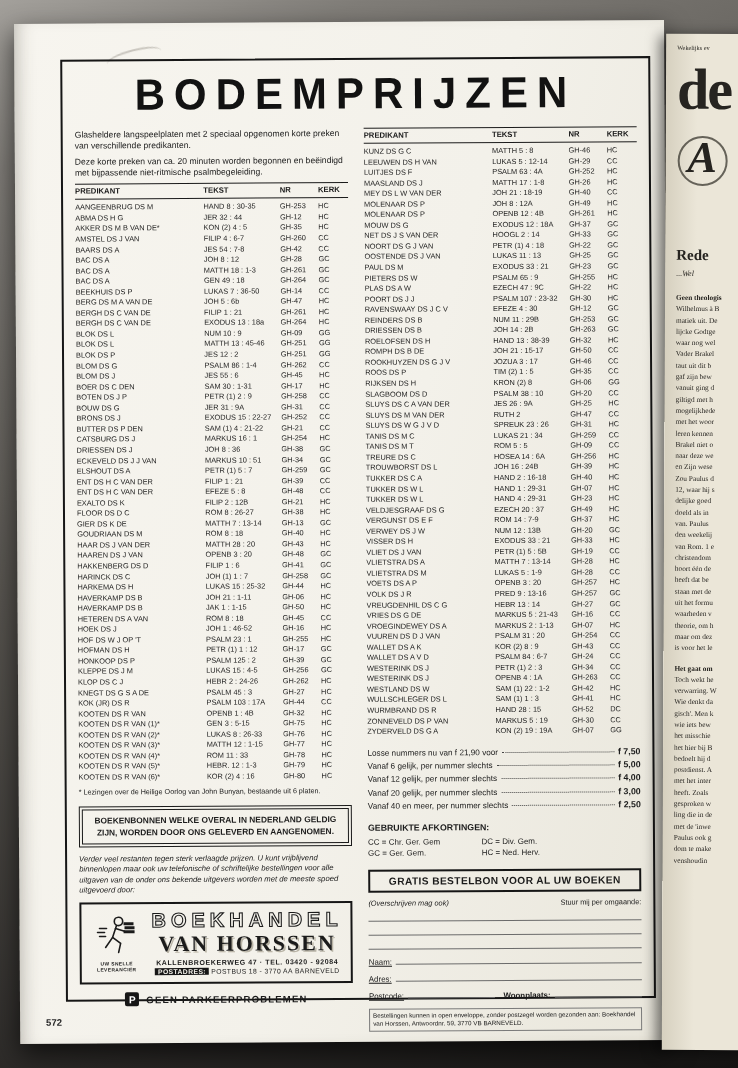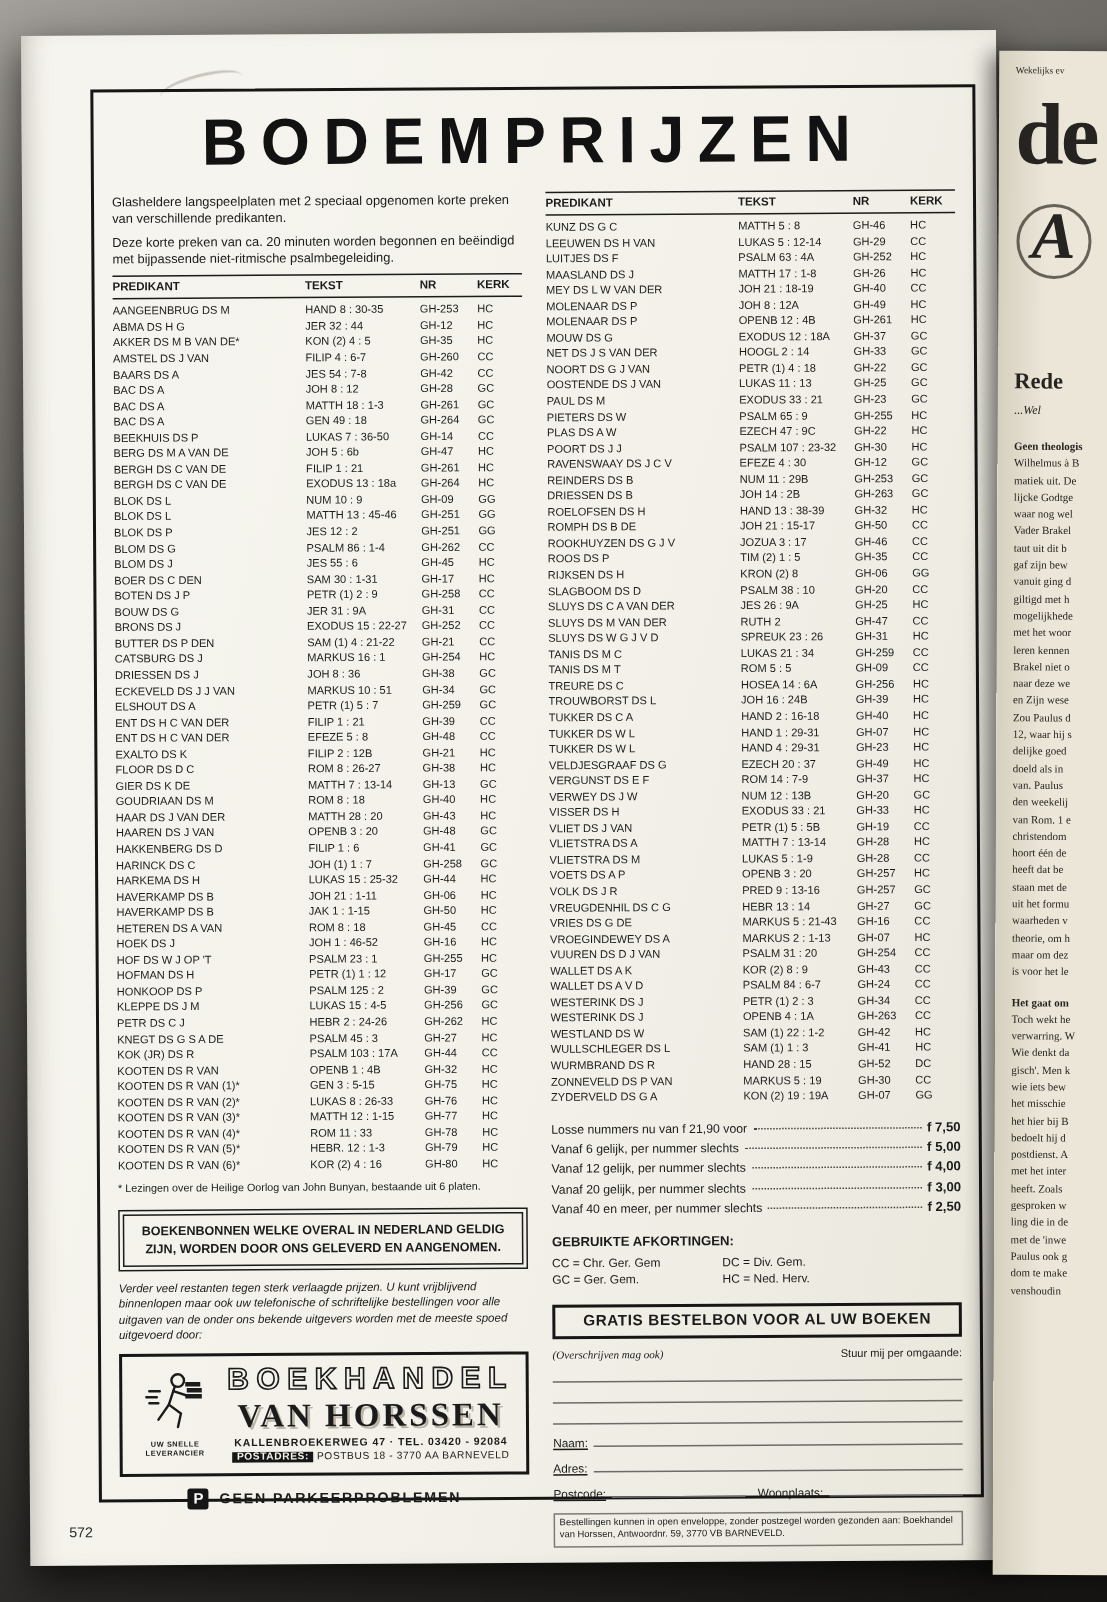--- a/index.html
+++ b/index.html
@@ -65,28 +65,28 @@
   .price-row .lbl{white-space:nowrap;}
   .price-row .dots{flex:1;border-bottom:1.2px dotted #454545;margin:0 4px;transform:translateY(-2px);}
   .price-row .val{font-weight:bold;font-size:8.8px;white-space:nowrap;}
   .abbrev{margin-top:10px;}
   .abbrev-title{font-weight:bold;font-size:8.8px;margin-bottom:4px;}
   .abbrev-grid{display:grid;grid-template-columns:52% 48%;font-size:8px;line-height:11px;width:80%;}
   .bestelbon{margin-top:11px;}
   .bb-title{border:2px solid #161616;text-align:center;font-weight:bold;font-size:10.2px;
     letter-spacing:.4px;padding:4px 2px;margin-bottom:6px;}
   .bb-note{display:flex;justify-content:space-between;font-size:7.4px;margin-top:2px;}
-  .bb-note .nleft{font-style:italic;font-family:Liberation Serif, serif;}
+  .bb-note .nleft{font-style:italic;}
   .wline{border-bottom:1px solid #6b6b6b;height:13px;}
   .fline{display:flex;align-items:baseline;font-size:7.9px;margin-top:8px;}
   .fline .flbl{white-space:nowrap;margin-right:4px;text-decoration:underline;}
-  .fline .flbl2{white-space:nowrap;margin:0 4px 0 8px;}
+  .fline .flbl2{white-space:nowrap;margin:0 4px 0 8px;font-weight:bold;}
   .fline .fill{flex:1;border-bottom:1px solid #6b6b6b;}
   .bb-footer{border:1px solid #7a7a7a;font-size:6.3px;line-height:8.2px;padding:2px 3px;margin-top:8px;}
-  .page-num{position:absolute;left:26px;bottom:16px;font-size:9.5px;font-weight:normal;color:#2a2a2a;}
+  .page-num{position:absolute;left:26px;bottom:16px;font-size:9.5px;font-weight:bold;color:#2a2a2a;}
   
   .right-page{
     position:absolute;left:664px;top:34px;width:90px;height:1016px;box-sizing:border-box;
     background:linear-gradient(90deg,#d6d0bf 0%,#ebe6d8 35%);
     transform:rotate(.25deg);box-shadow:-6px 2px 14px rgba(0,0,0,.55);
     padding:10px 0 0 11px;color:#262420;font-family:"Liberation Serif",serif;overflow:hidden;
   }
   .rp-topline{font-size:6.3px;white-space:nowrap;}
   .rp-masthead{font-size:58px;line-height:54px;font-weight:bold;letter-spacing:-2px;margin-top:12px;}
   .rp-ornament{margin-top:14px;position:relative;width:56px;height:58px;}
@@ -385,21 +385,21 @@
               <span>GH-39</span>
               <span>GC</span>
             </div>
             <div class="tbl-row">
               <span>KLEPPE DS J M</span>
               <span>LUKAS 15 : 4-5</span>
               <span>GH-256</span>
               <span>GC</span>
             </div>
             <div class="tbl-row">
-              <span>PETR DS C J</span>
+              <span>KLOP DS C J</span>
               <span>HEBR 2 : 24-26</span>
               <span>GH-262</span>
               <span>HC</span>
             </div>
             <div class="tbl-row">
               <span>KNEGT DS G S A DE</span>
               <span>PSALM 45 : 3</span>
               <span>GH-27</span>
               <span>HC</span>
             </div>

